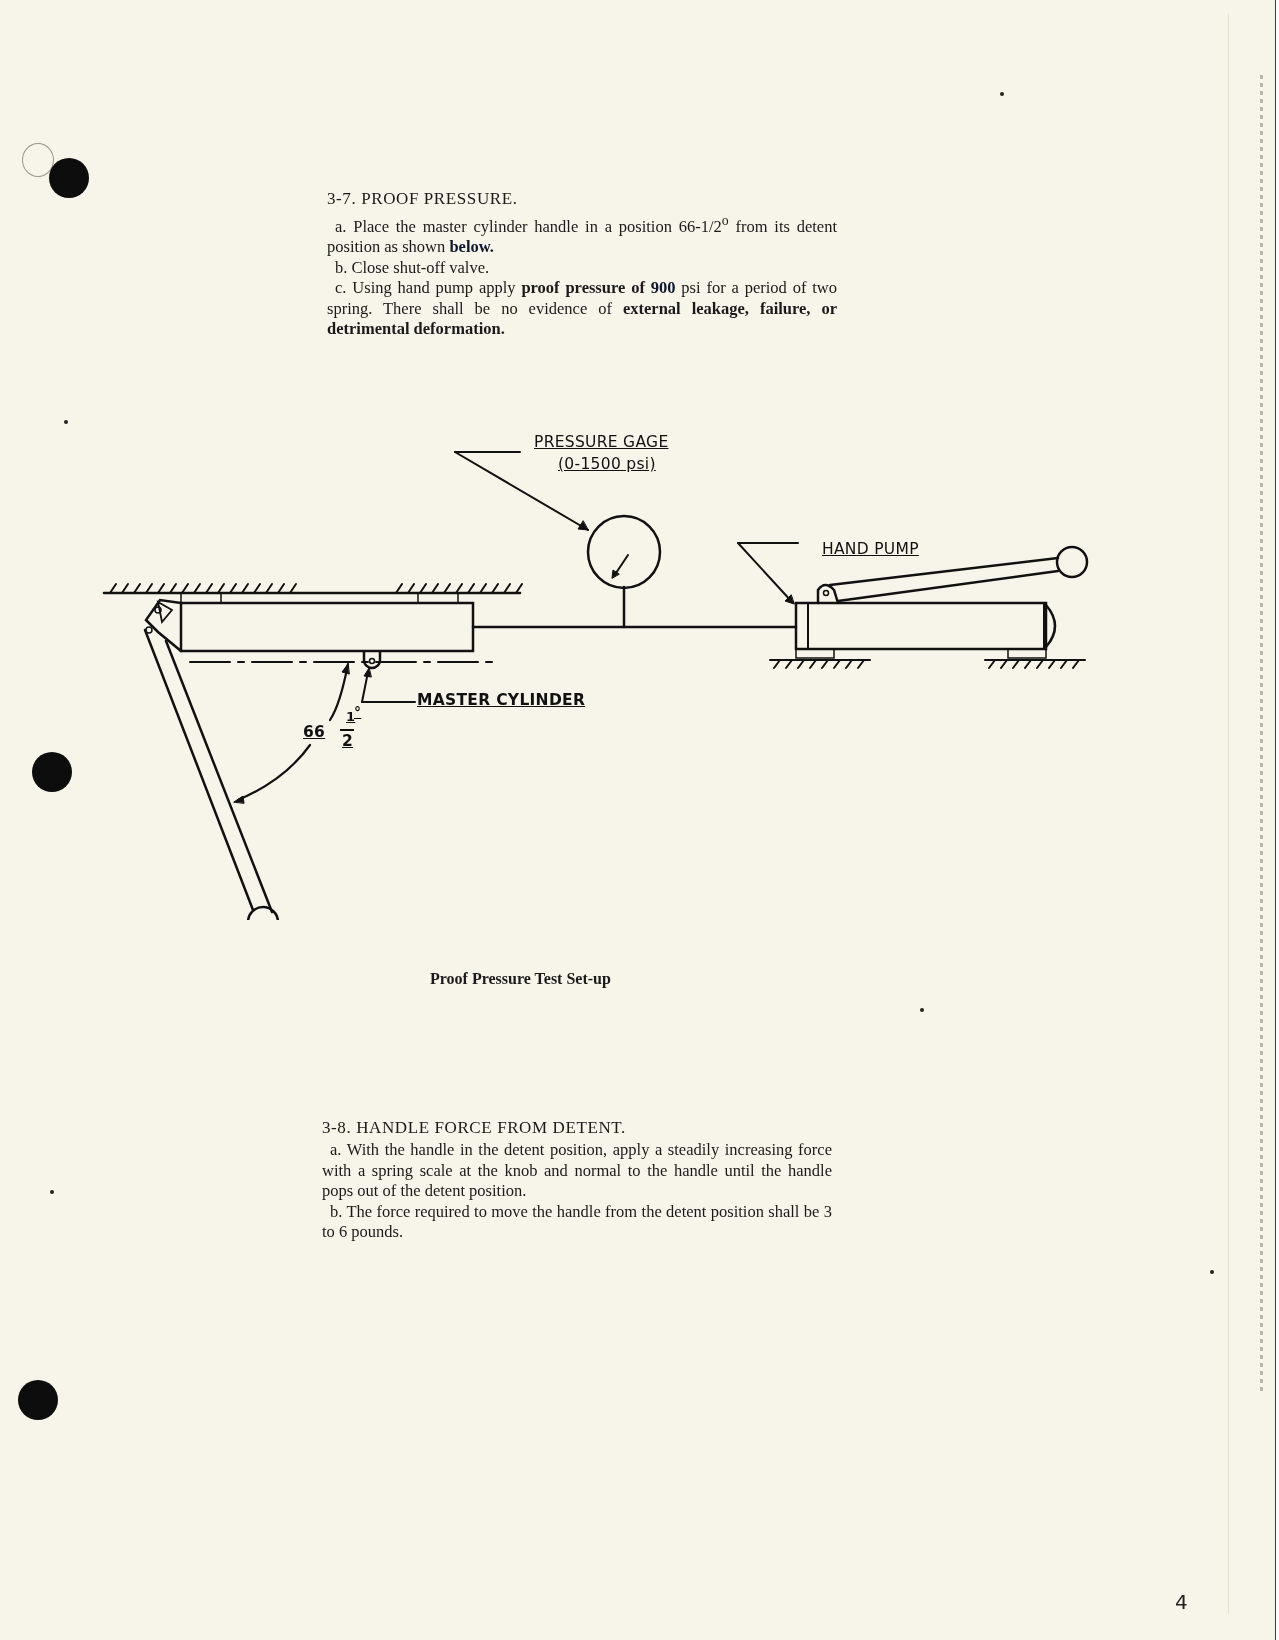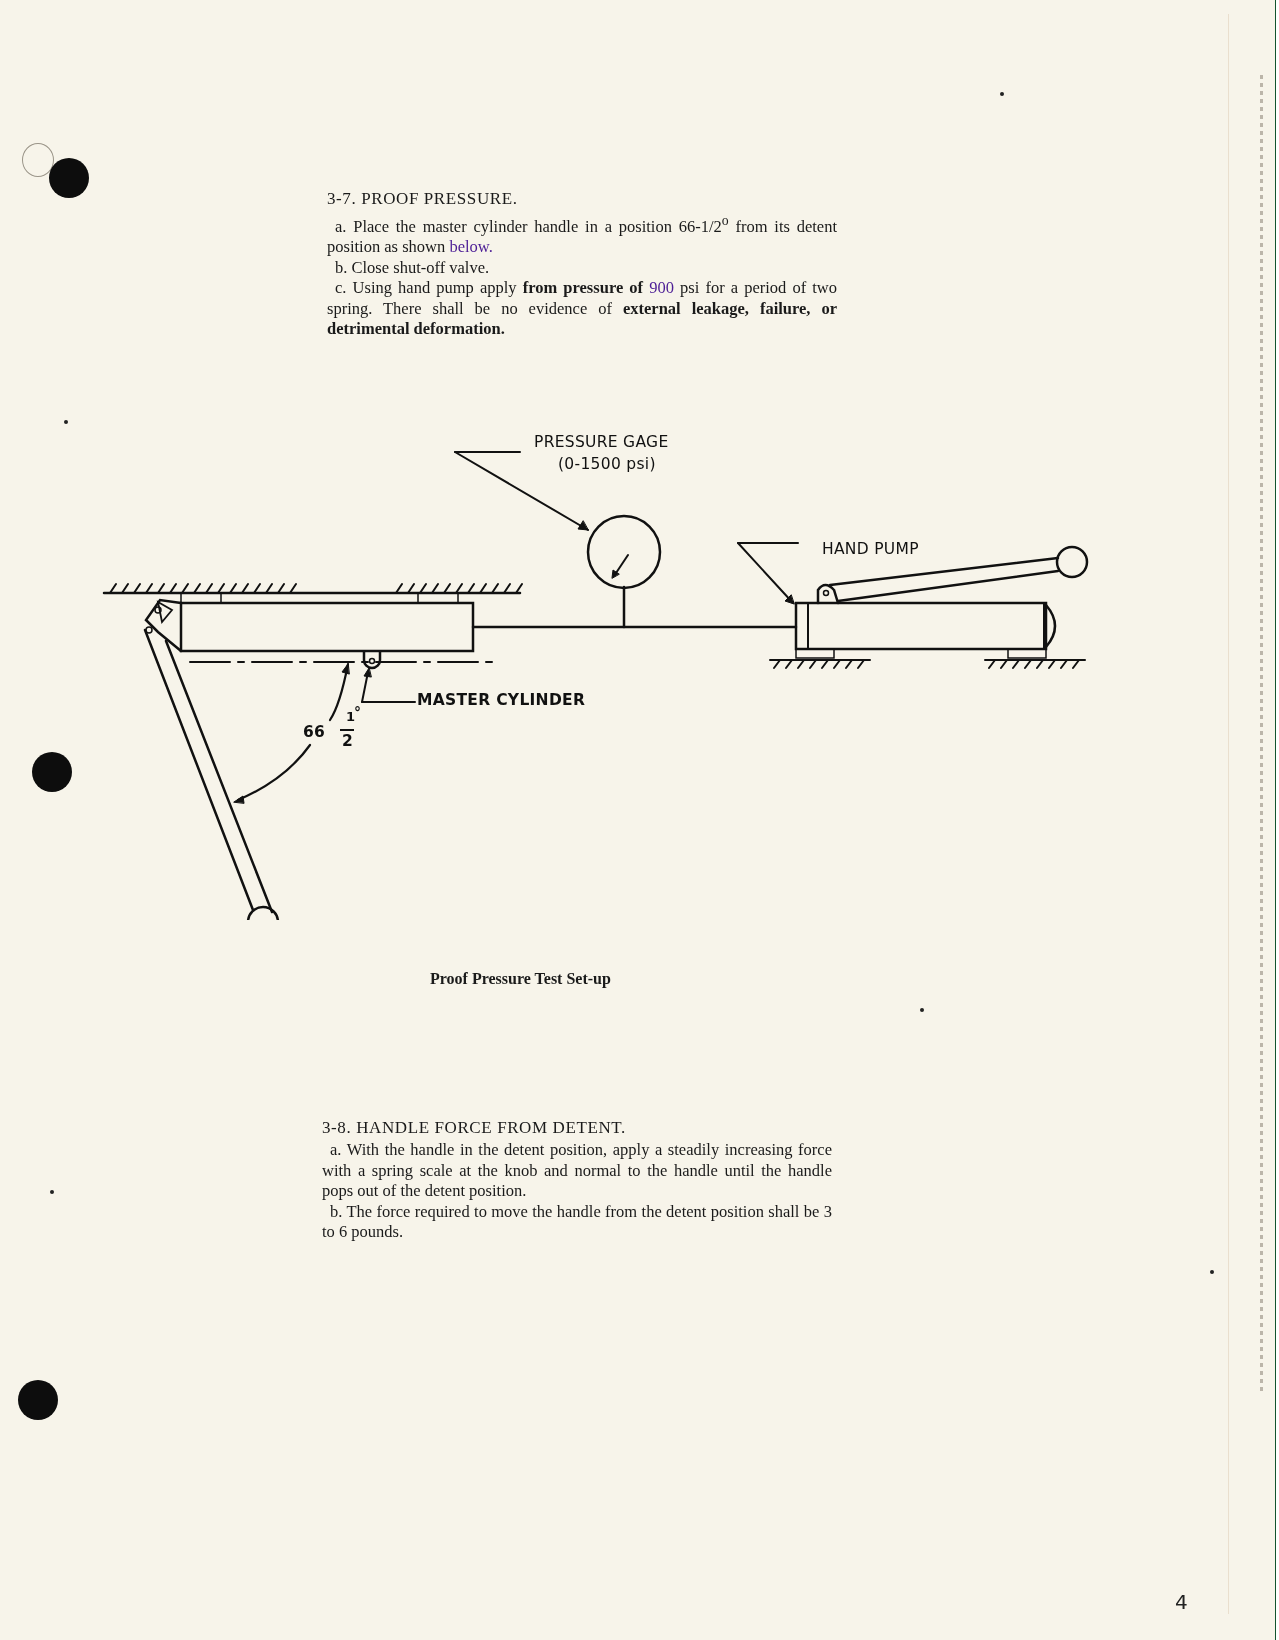--- a/index.html
+++ b/index.html
@@ -40,29 +40,29 @@
     .heading {
       font-family: "Liberation Serif", serif;
       font-size: 17px; letter-spacing: .6px; margin: 0 0 2px 0; line-height: 20px;
     }
     .para {
       font-size: 16.5px; line-height: 20.5px; margin: 0; text-align: justify;
       text-align-last: left;
     }
     .para .indent { padding-left: 8px; }
     .bold { font-weight: bold; }
-    .handwrite { color: #4c1d95; font-weight: normal; margin-top: 36px; }
+    .handwrite { color: #0f172a; font-weight: bold; margin-top: 36px; }
     #s37 { top: 189px; }
     #s38 { top: 1118px; left: 322px; }
 
     .diagram { position: absolute; left: 0; top: 400px; width: 1279px; height: 520px; }
     .diagram svg { position: absolute; left: 0; top: 0; }
     .label {
       position: absolute; font-family: "DejaVu Sans", sans-serif;
-      font-size: 15.5px; color: #111; white-space: nowrap; letter-spacing: .3px;
+      font-size: 15.5px; color: #111; white-space: nowrap; letter-spacing: .3px; text-decoration: underline;
     }
     .label.bold { font-weight: bold; }
     .caption {
       position: absolute; left: 430px; top: 970px;
       font-family: "Liberation Serif", serif; font-weight: bold; font-size: 16px;
     }
     .page-number {
       position: absolute; left: 1175px; top: 1590px;
       font-family: "DejaVu Sans", sans-serif; font-size: 20px; color: #222;
     }
@@ -90,21 +90,21 @@
     <p class="para">
       <span class="indent">a.</span>
       <span>Place the master cylinder handle in a position 66-1/2</span><sup>o</sup><span> from its detent position as shown </span><span class="handwrite">below.</span>
     </p>
     <p class="para">
       <span class="indent">b.</span>
       <span>Close shut-off valve.</span>
     </p>
     <p class="para">
       <span class="indent">c.</span>
-      <span>Using hand pump apply </span><span class="bold">from pressure of </span><span class="handwrite">900</span><span> psi for a period of two spring.  There shall be no evidence of </span><span class="bold">external leakage, failure, or detrimental deformation.</span>
+      <span>Using hand pump apply </span><span class="bold">proof pressure of </span><span class="handwrite">900</span><span> psi for a period of two spring.  There shall be no evidence of </span><span class="bold">external leakage, failure, or detrimental deformation.</span>
     </p>
   </div>
 
   <div class="diagram">
     <svg width="1279" height="520" viewBox="0 400 1279 520">
       <g stroke="#111" stroke-width="2.5" fill="none" stroke-linecap="round">
 
         <line x1="104" y1="593" x2="520" y2="593"></line>
         <g stroke-width="2">
           <path d="M110 593 l6 -9 M122 593 l6 -9 M134 593 l6 -9 M146 593 l6 -9 M158 593 l6 -9 M170 593 l6 -9 M182 593 l6 -9 M194 593 l6 -9 M206 593 l6 -9 M218 593 l6 -9 M230 593 l6 -9 M242 593 l6 -9 M254 593 l6 -9 M266 593 l6 -9 M278 593 l6 -9 M290 593 l6 -9"></path>

